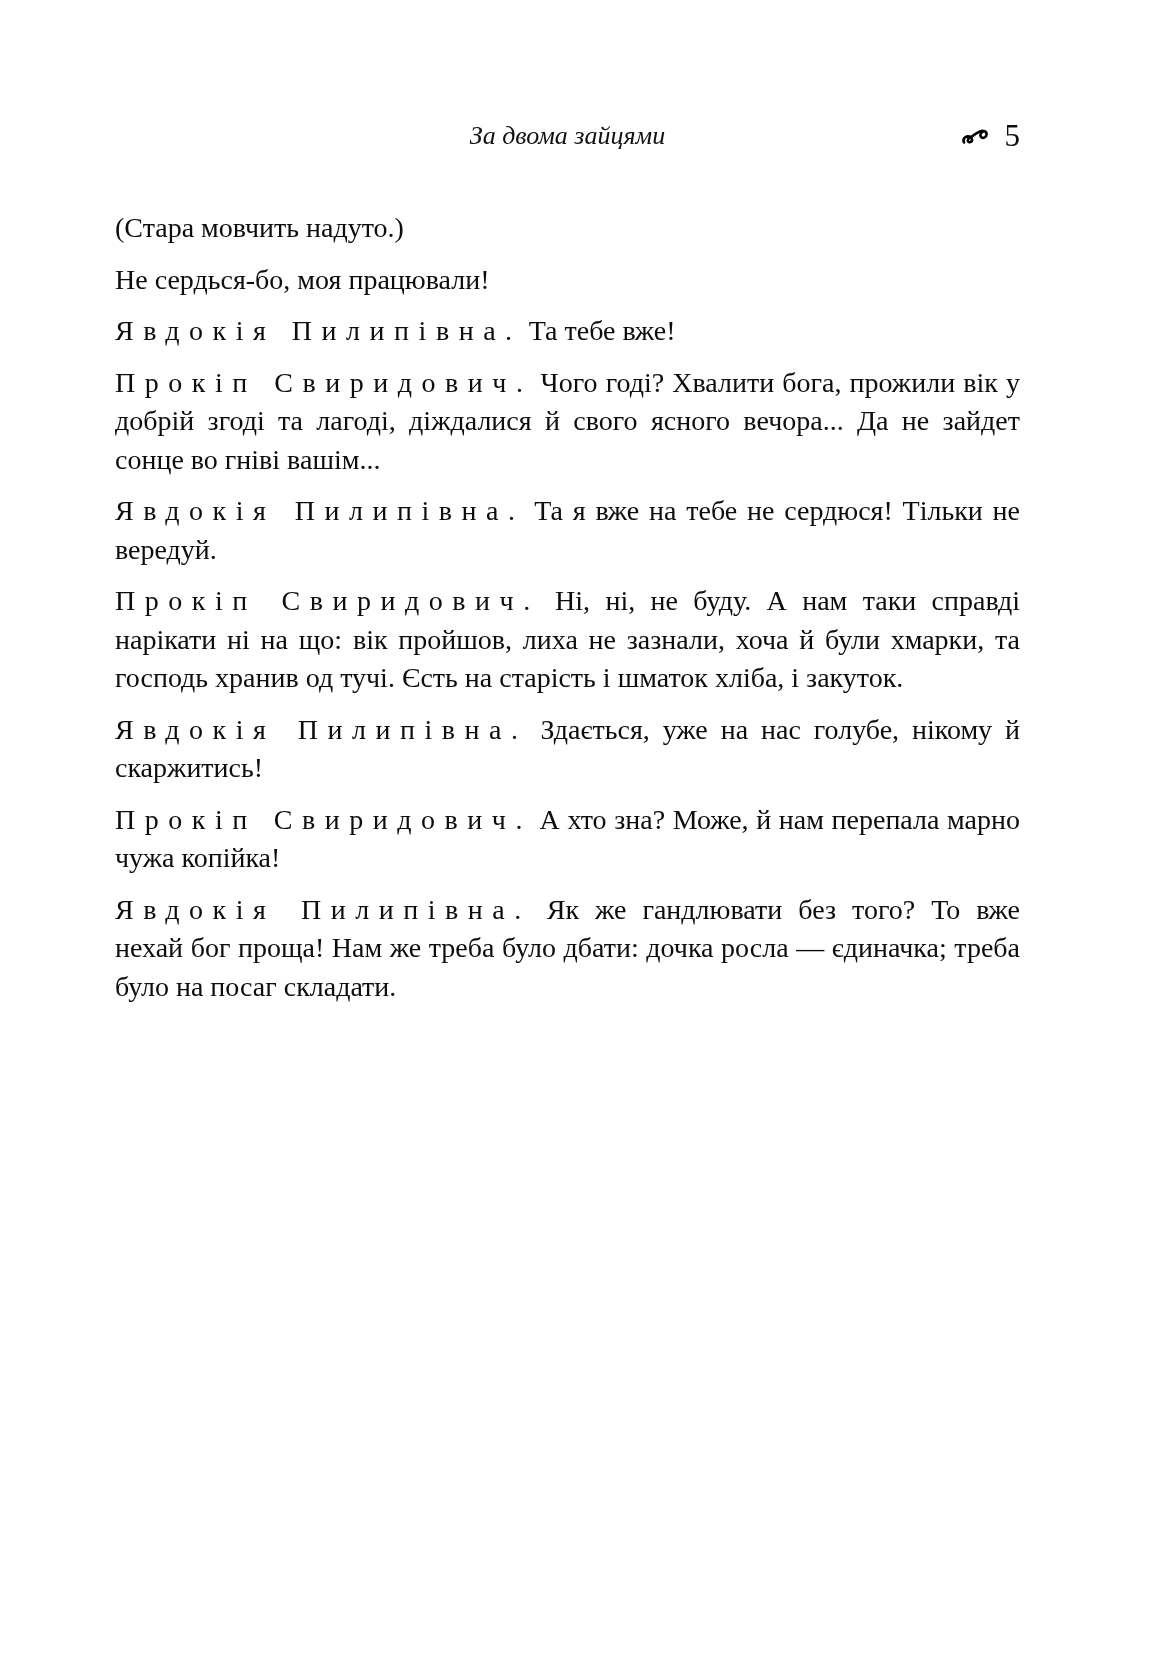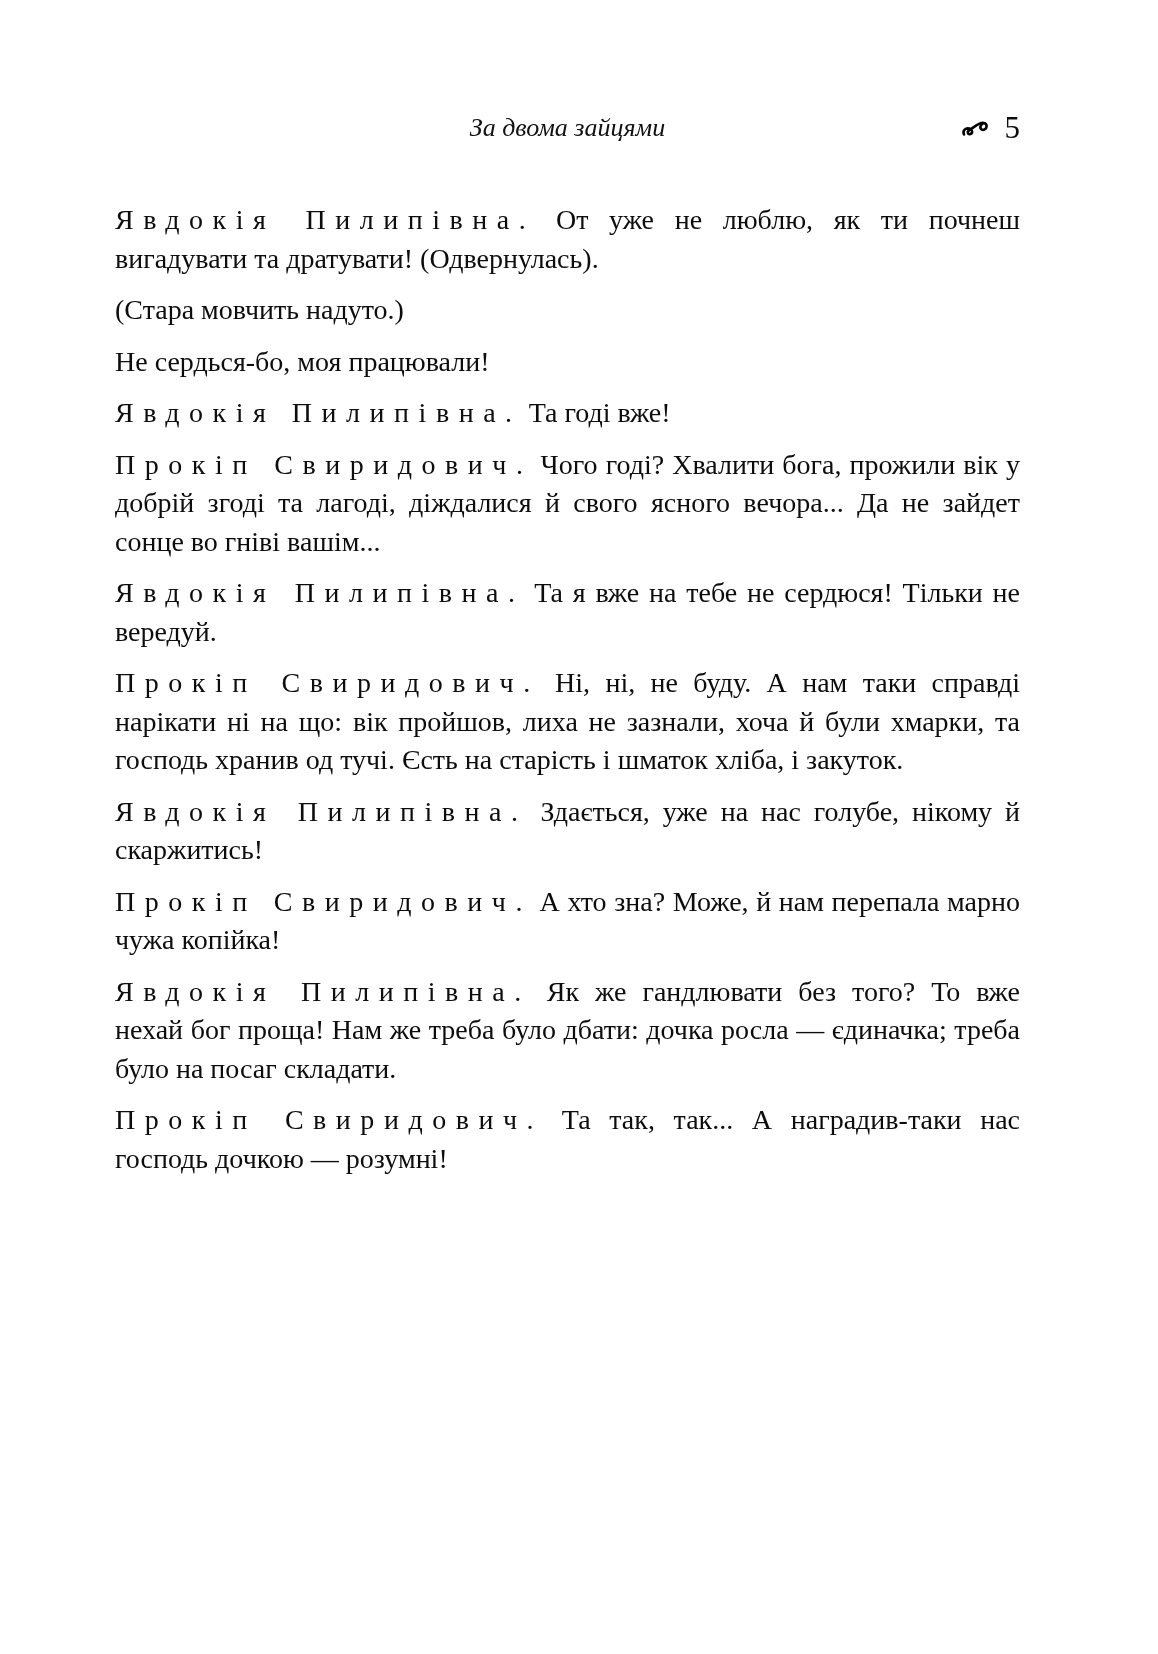--- a/index.html
+++ b/index.html
@@ -11,21 +11,21 @@
     width: 1158px;
     height: 1654px;
     position: relative;
     font-family: "Liberation Serif", "DejaVu Serif", serif;
     color: #0d0d0d;
     -webkit-font-smoothing: antialiased;
   }
   .page {
     position: absolute;
     left: 115px;
-    top: 8px;
+    top: 16px;
     width: 905px;
   }
   .running-head {
     position: relative;
     height: 40px;
     margin-top: 100px;
   }
   .head-title {
     position: absolute;
     left: 0;
@@ -88,39 +88,37 @@
                  C11.4 8.2 15.2 5.0 19.0 3.4
                  C22.4 2.0 25.8 3.3 25.6 6.3
                  C25.4 9.0 22.3 10.8 20.3 9.2
                  C18.4 7.7 19.6 4.6 22.6 3.1" fill="none" stroke="#000000" stroke-width="2.6" stroke-linecap="round"></path>
       </svg>
       <span class="page-num">5</span>
     </div>
   </header>
 
   <main class="dialogue">
-  <p class="para"><span class="speaker">Явдокія Пилипівна.</span> <span class="line">От уже не люблю, як ти почнеш вигадувати та дратувати! (Одвернулась).</span></p>
 
 
   <p class="para"><span class="line">(Стара мовчить надуто.)</span></p>
 
   <p class="para"><span class="line">Не сердься-бо, моя працювали!</span></p>
 
-  <p class="para"><span class="speaker">Явдокія Пилипівна.</span> <span class="line">Та годі вже!</span></p>
+  <p class="para"><span class="speaker">Явдокія Пилипівна.</span> <span class="line">Та тебе вже!</span></p>
 
   <p class="para"><span class="speaker">Прокіп Свиридович.</span> <span class="line">Чого годі? Хвалити бога, прожили вік у добрій згоді та лагоді, діждалися й свого ясного вечора... Да не зайдет сонце во гніві вашім...</span></p>
 
   <p class="para"><span class="speaker">Явдокія Пилипівна.</span> <span class="line">Та я вже на тебе не сердюся! Тільки не вередуй.</span></p>
 
   <p class="para"><span class="speaker">Прокіп Свиридович.</span> <span class="line">Ні, ні, не буду. А нам таки справді нарікати ні на що: вік пройшов, лиха не зазнали, хоча й були хмарки, та господь хранив од тучі. Єсть на старість і шматок хліба, і закуток.</span></p>
 
 
 
   <p class="para"><span class="speaker">Явдокія Пилипівна.</span> <span class="line">Здається, уже на нас голубе, нікому й скаржитись!</span></p>
 
   <p class="para"><span class="speaker">Прокіп Свиридович.</span> <span class="line">А хто зна? Може, й нам перепала марно чужа копійка!</span></p>
 
   <p class="para"><span class="speaker">Явдокія Пилипівна.</span> <span class="line">Як же гандлювати без того? То вже нехай бог проща! Нам же треба було дбати: дочка росла — єдиначка; треба було на посаг складати.</span></p>
 
-  <p class="para"><span class="speaker">Прокіп Свиридович.</span> <span class="line">Та так, так... А наградив-таки нас господь дочкою — розумні!</span></p>
 </main>
 
 </div>
 
 </body></html>

